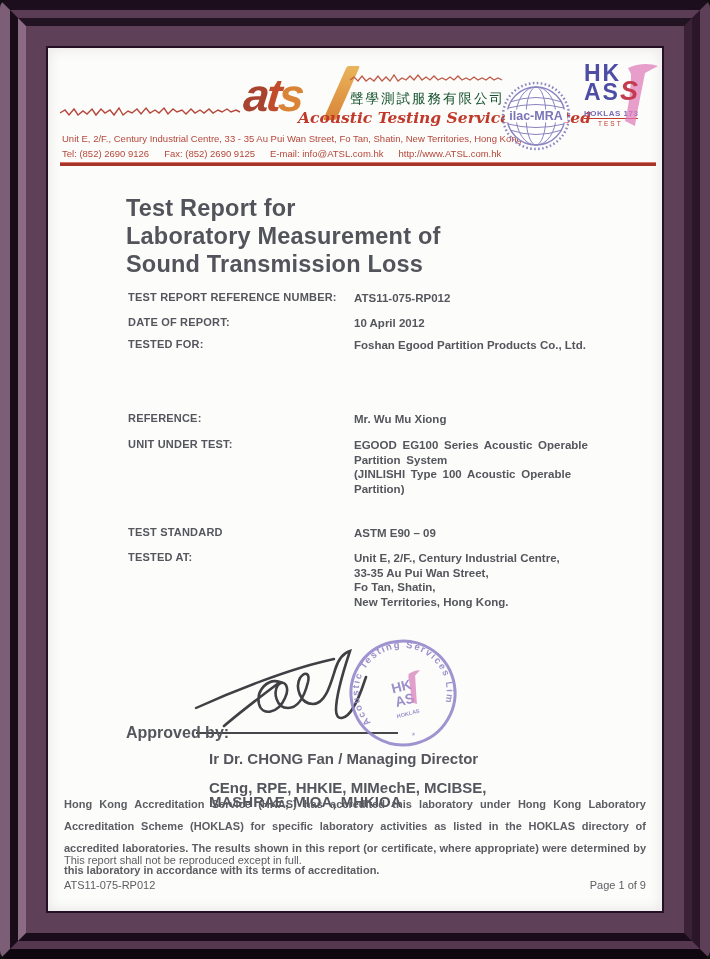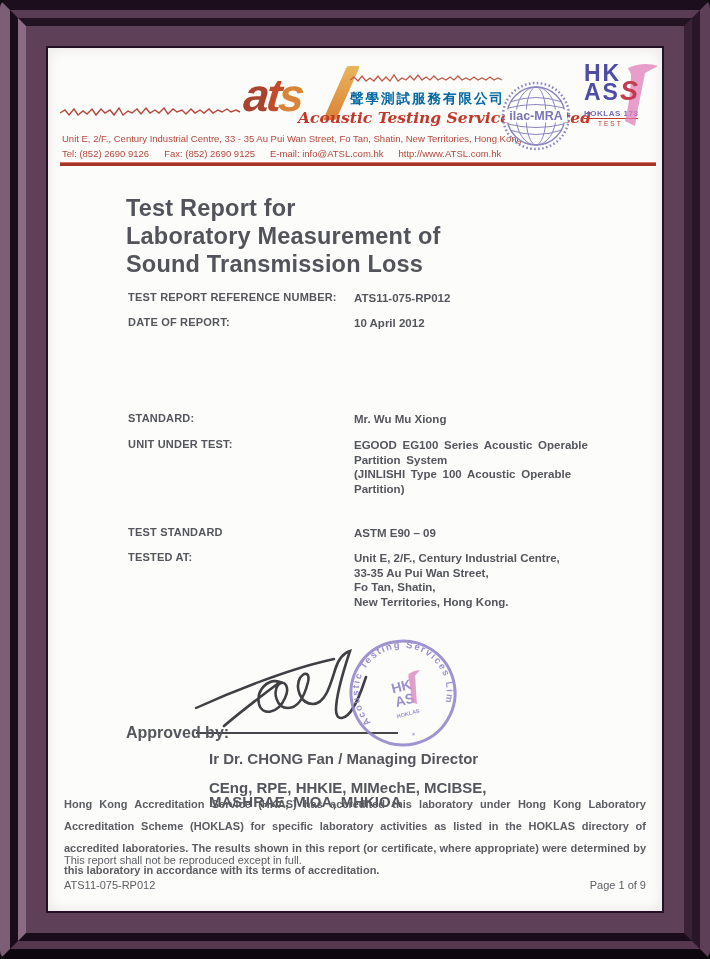--- a/index.html
+++ b/index.html
@@ -11,21 +11,21 @@
   .f4{position:absolute;inset:0;border:20px solid #5e4058;}
   .f5{position:absolute;inset:0;border:2px solid #241126;}
   
   .paper{position:absolute;inset:0;background:#fcfcfa;box-shadow:inset 0 0 14px rgba(40,20,40,.10);overflow:hidden;}
   
   .zig{position:absolute;}
   .logo{position:absolute;left:196px;top:24px;font-style:italic;font-weight:900;font-size:46px;letter-spacing:-3px;transform:skewX(-6deg);line-height:1;}
   .logo span{display:inline-block;}
   .lg-a{color:#a8432f;} .lg-t{color:#c04c2c;} .lg-s{color:#d98436;}
   .logo-slash{position:absolute;left:287px;top:18px;width:13px;height:54px;background:linear-gradient(180deg,#eab45c,#d98436);transform:skewX(-24deg);border-radius:2px;}
-  .cn{position:absolute;left:302px;top:42px;font-size:13.5px;font-weight:bold;color:#0369a1;letter-spacing:2px;white-space:nowrap;}
+  .cn{position:absolute;left:302px;top:42px;font-size:13.5px;font-weight:normal;color:#14532d;letter-spacing:2px;white-space:nowrap;}
   .en-script{position:absolute;left:250px;top:60px;font-family:"DejaVu Serif","Liberation Serif",serif;font-style:italic;font-weight:bold;font-size:15.5px;color:#c0392b;white-space:nowrap;}
   .addr{position:absolute;left:14px;top:85px;width:500px;font-size:9.5px;color:#b5463a;font-weight:500;white-space:nowrap;}
   .contacts{position:absolute;left:14px;top:100px;display:flex;gap:15px;font-size:9.5px;color:#b5463a;font-weight:500;white-space:nowrap;}
   .rule{position:absolute;left:12px;top:114px;width:596px;height:3px;background:#a63528;border-top:1px solid #d4766a;}
   .ilac{position:absolute;left:450px;top:30px;}
   .hkas{position:absolute;left:536px;top:16px;width:72px;text-align:left;}
   .hkas-letters{font-weight:900;font-size:23px;line-height:19px;letter-spacing:2px;color:#4d4da6;font-family:"Liberation Sans",sans-serif;}
   .hkas-mark{position:absolute;left:30px;top:-2px;width:46px;height:70px;}
   .hkas-s{position:absolute;left:36px;top:12px;font-size:27px;font-weight:bold;font-style:italic;color:#c23b4e;}
   .hoklas{margin-top:6px;font-size:8px;font-weight:bold;color:#7a6ab8;border-bottom:1.5px solid #c0392b;display:inline-block;letter-spacing:.5px;}
@@ -112,25 +112,29 @@
 Sound Transmission Loss</div>
 
     <div class="frow" style="top:243px">
       <div class="flabel">TEST REPORT REFERENCE NUMBER:</div>
       <div class="fvalue">ATS11-075-RP012</div>
     </div>
     <div class="frow" style="top:268px">
       <div class="flabel">DATE OF REPORT:</div>
       <div class="fvalue">10 April 2012</div>
     </div>
+    <div class="frow" style="top:290px">
+      <div class="flabel">TESTED FOR:</div>
+      <div class="fvalue">Foshan Egood Partition Products Co., Ltd.</div>
+    </div>
     <div class="frow" style="top:315px">
       <div class="flabel"></div>
     </div>
     <div class="frow" style="top:364px">
-      <div class="flabel">STANDARD:</div>
+      <div class="flabel">REFERENCE:</div>
       <div class="fvalue">Mr. Wu Mu Xiong</div>
     </div>
     <div class="frow" style="top:390px">
       <div class="flabel">UNIT UNDER TEST:</div>
       <div class="fvalue sp">EGOOD EG100 Series Acoustic Operable
 Partition System
 (JINLISHI Type 100 Acoustic Operable
 Partition)</div>
     </div>
     <div class="frow" style="top:478px">

